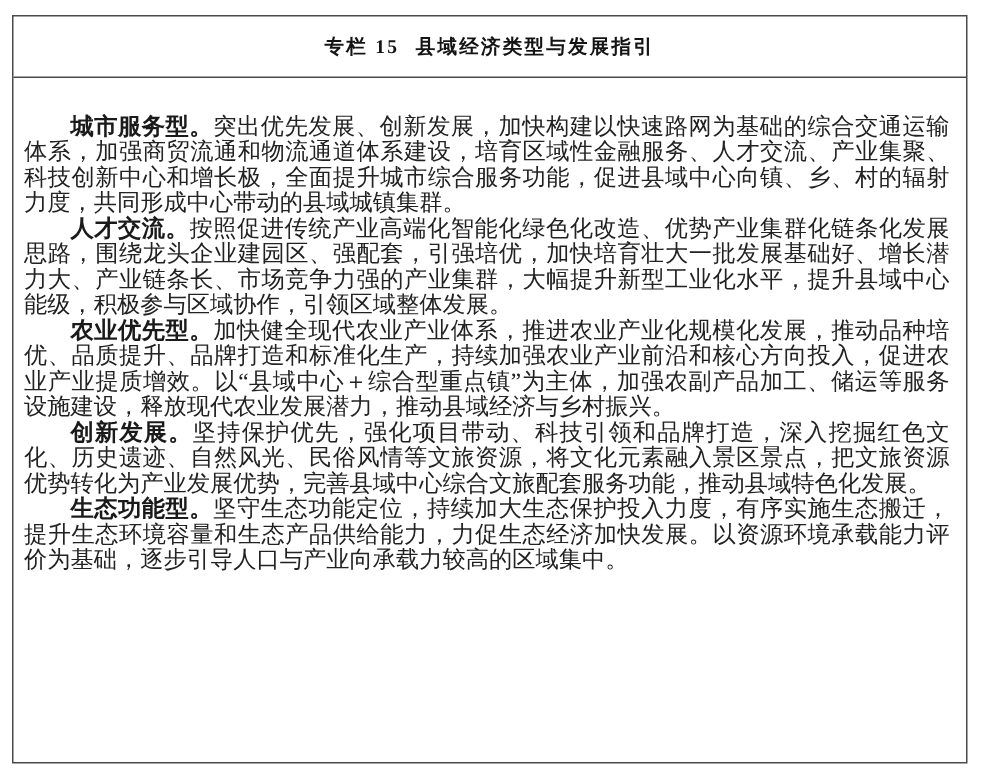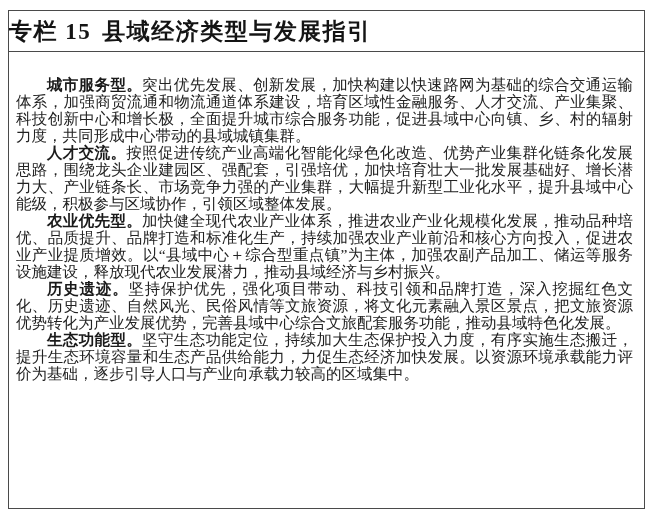--- a/index.html
+++ b/index.html
@@ -24,22 +24,23 @@
     border: 1px solid #4a4a4a;
     box-sizing: border-box;
     background: #ffffff;
   }
   .panel-title {
     height: 41px;
     border-bottom: 1px solid #4a4a4a;
     box-sizing: border-box;
     display: flex;
     align-items: center;
+    justify-content: center;
     font-weight: 700;
-    font-size: 23px;
+    font-size: 13px;
     letter-spacing: 1.5px;
     color: #141414;
   }
   .panel-title .title-main {
     margin-left: 11px;
   }
   .panel-body {
     padding: 24px 11px 10px 7px;
     font-size: 15.5px;
     line-height: 17px;
@@ -69,18 +70,18 @@
   </div>
 
   <div class="panel-body">
 
     <p class="para"><span class="lead">城市服务型。</span><span>突出优先发展、创新发展，加快构建以快速路网为基础的综合交通运输体系，加强商贸流通和物流通道体系建设，培育区域性金融服务、人才交流、产业集聚、科技创新中心和增长极，全面提升城市综合服务功能，促进县域中心向镇、乡、村的辐射力度，共同形成中心带动的县域城镇集群。</span></p>
 
     <p class="para"><span class="lead">人才交流。</span><span>按照促进传统产业高端化智能化绿色化改造、优势产业集群化链条化发展思路，围绕龙头企业建园区、强配套，引强培优，加快培育壮大一批发展基础好、增长潜力大、产业链条长、市场竞争力强的产业集群，大幅提升新型工业化水平，提升县域中心能级，积极参与区域协作，引领区域整体发展。</span></p>
 
     <p class="para"><span class="lead">农业优先型。</span><span>加快健全现代农业产业体系，推进农业产业化规模化发展，推动品种培优、品质提升、品牌打造和标准化生产，持续加强农业产业前沿和核心方向投入，促进农业产业提质增效。以“县域中心＋综合型重点镇”为主体，加强农副产品加工、储运等服务设施建设，释放现代农业发展潜力，推动县域经济与乡村振兴。</span></p>
 
-    <p class="para"><span class="lead">历史遗迹。</span><span>坚持保护优先，强化项目带动、科技引领和品牌打造，深入挖掘红色文化、历史遗迹、自然风光、民俗风情等文旅资源，将文化元素融入景区景点，把文旅资源优势转化为产业发展优势，完善县域中心综合文旅配套服务功能，推动县域特色化发展。</span></p>
+    <p class="para"><span class="lead">创新发展。</span><span>坚持保护优先，强化项目带动、科技引领和品牌打造，深入挖掘红色文化、历史遗迹、自然风光、民俗风情等文旅资源，将文化元素融入景区景点，把文旅资源优势转化为产业发展优势，完善县域中心综合文旅配套服务功能，推动县域特色化发展。</span></p>
 
     <p class="para extra-gap"><span class="lead">生态功能型。</span><span>坚守生态功能定位，持续加大生态保护投入力度，有序实施生态搬迁，提升生态环境容量和生态产品供给能力，力促生态经济加快发展。以资源环境承载能力评价为基础，逐步引导人口与产业向承载力较高的区域集中。</span></p>
 
   </div>
 </div>
 
 </body></html>

